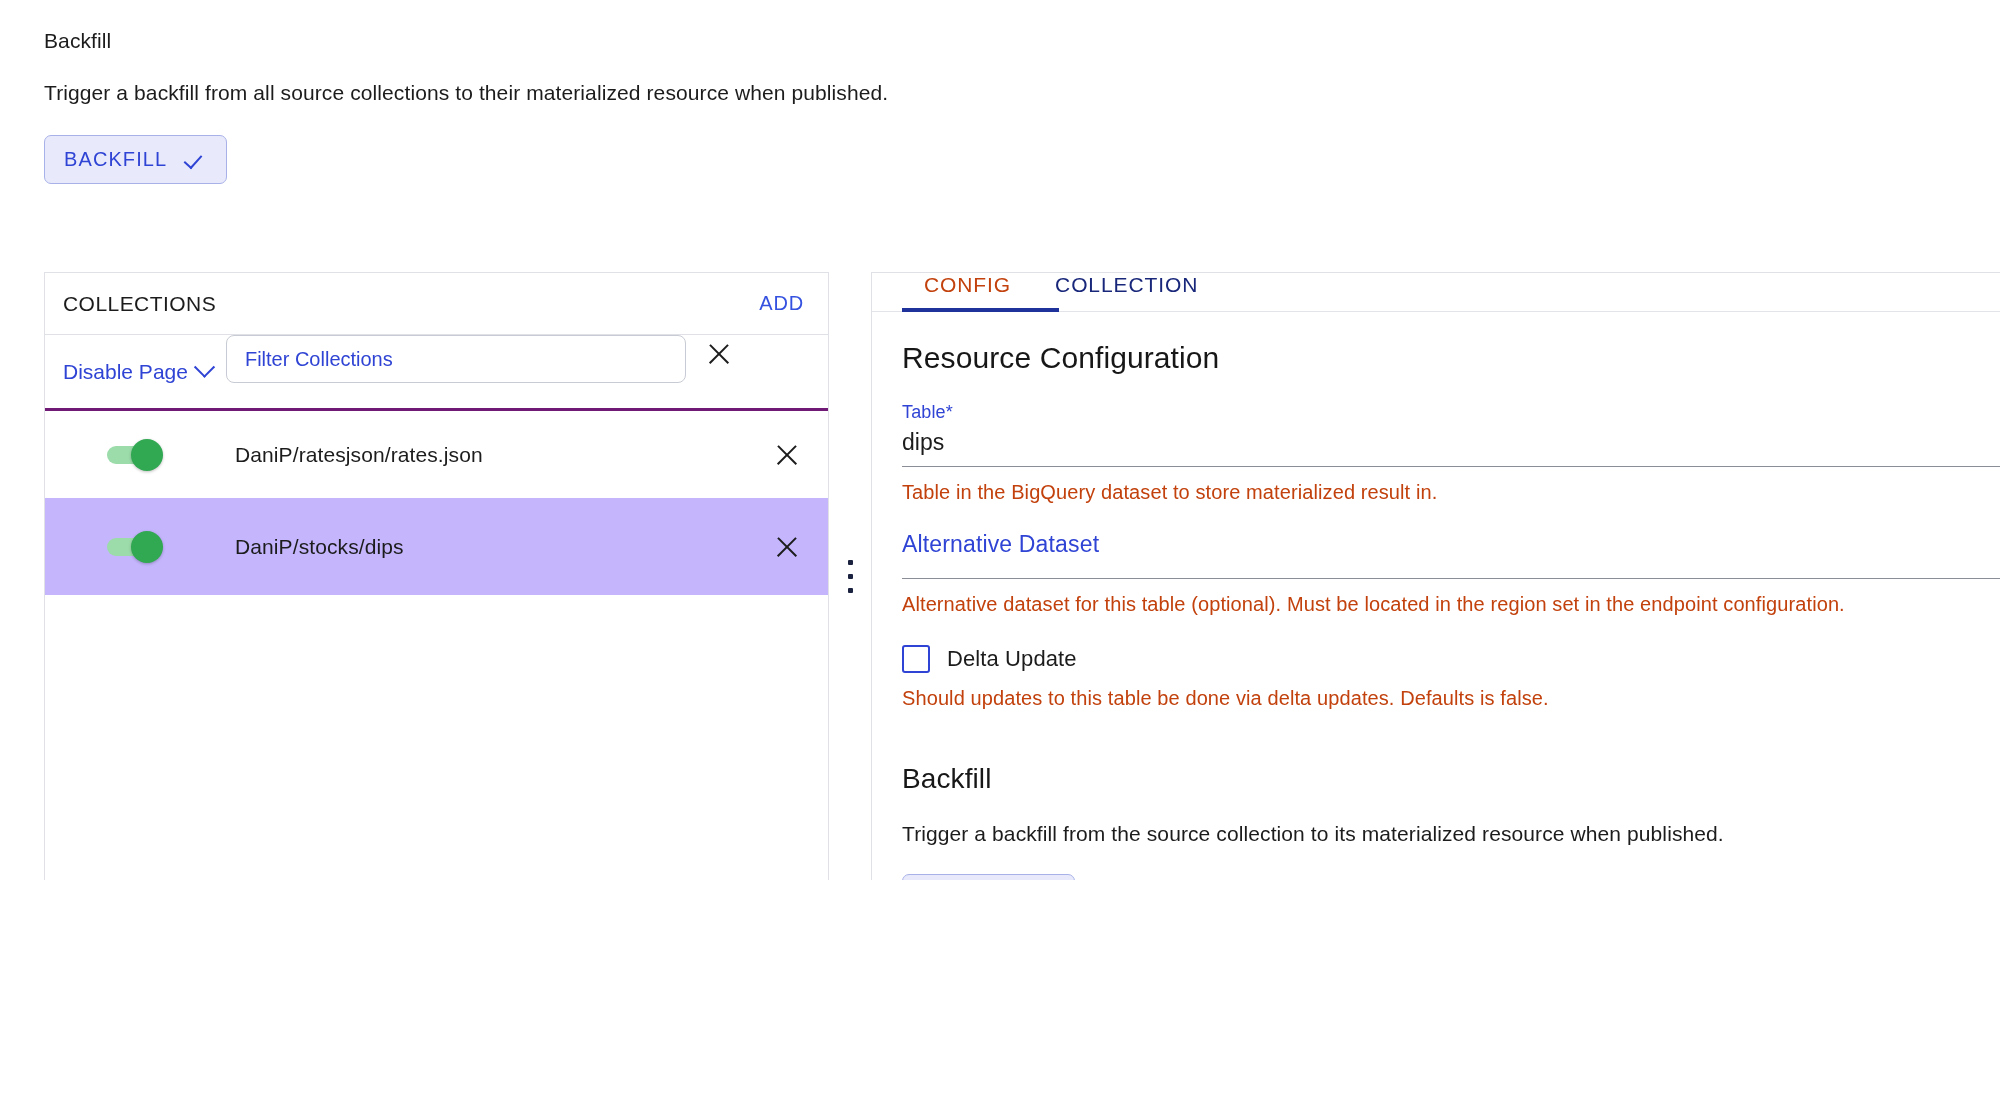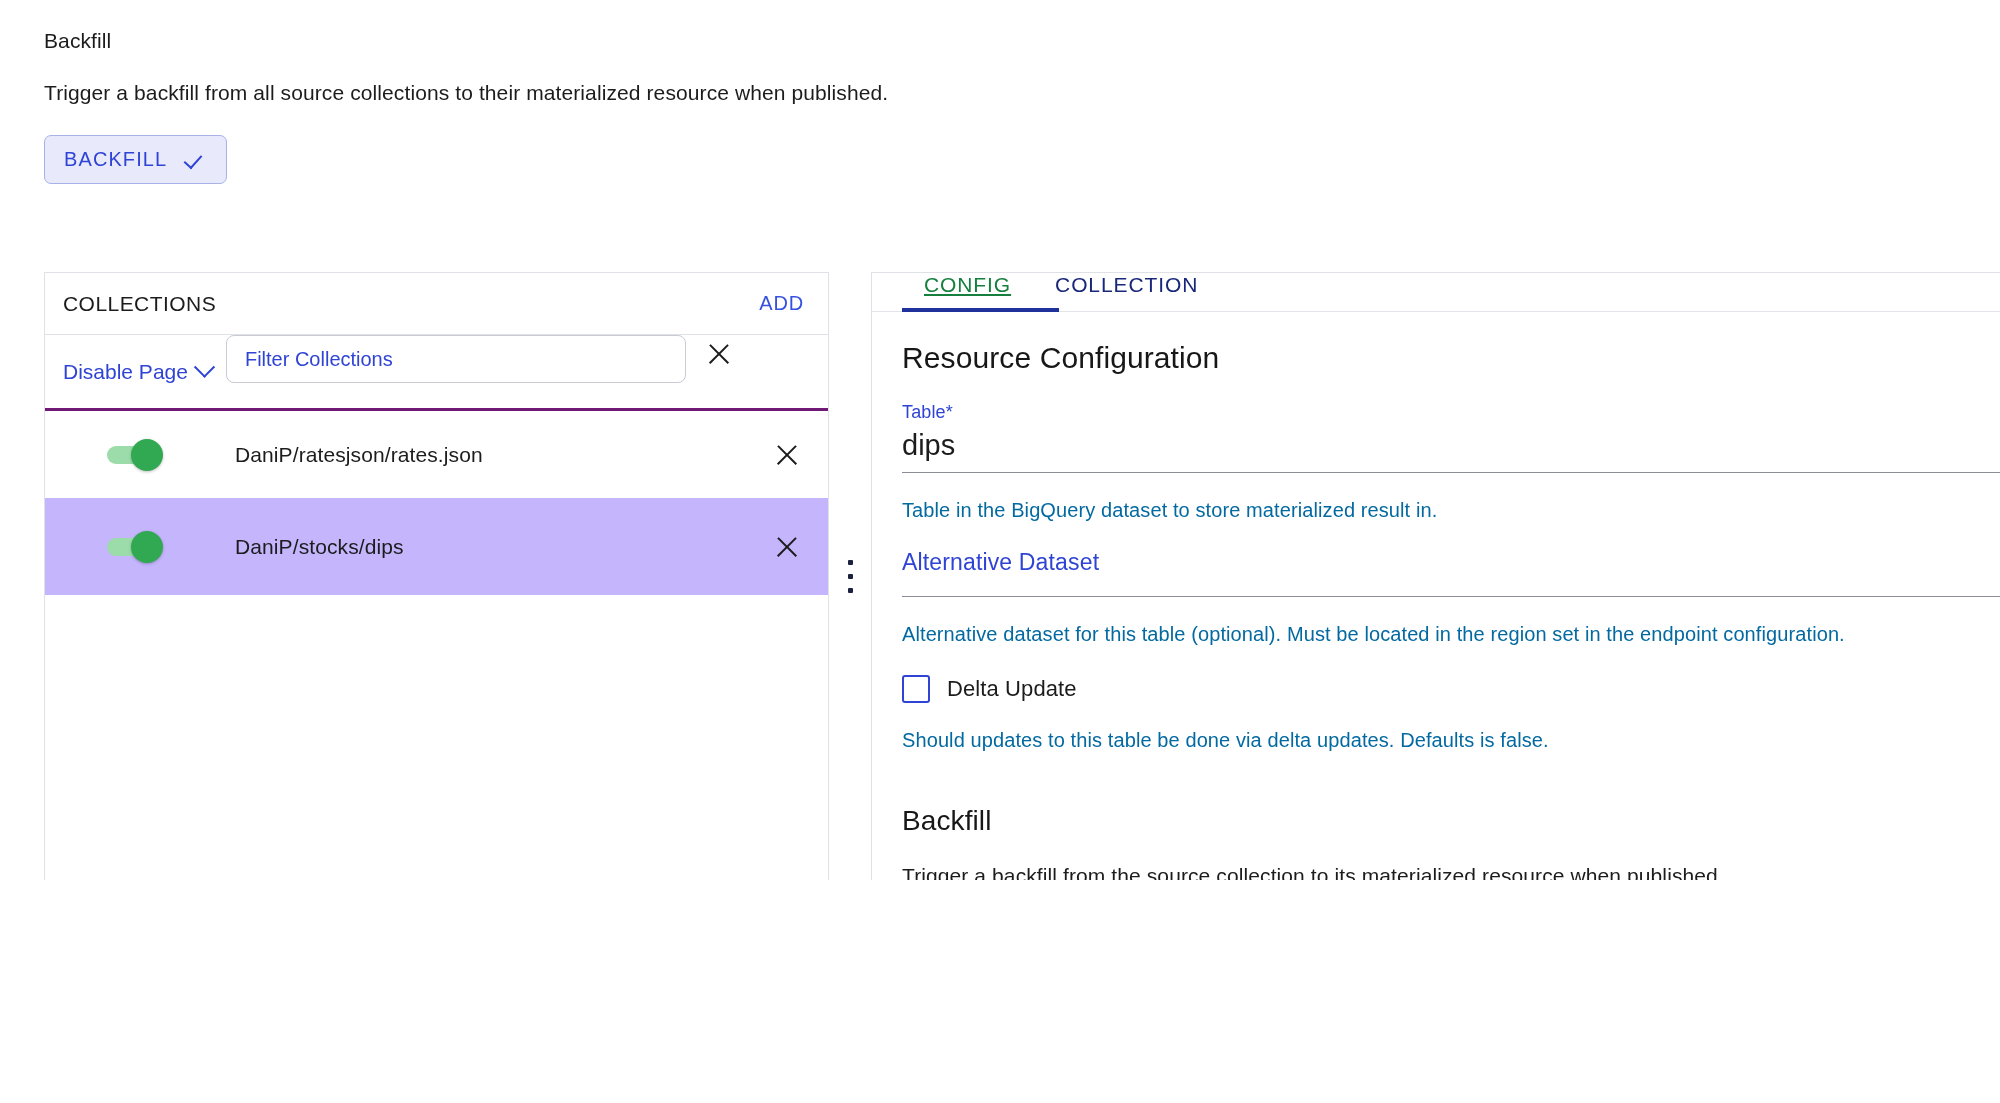--- a/index.html
+++ b/index.html
@@ -262,21 +262,21 @@
     border-bottom: 1px solid #e2e4ea;
     position: relative;
   }
   .tab {
     padding: 0 22px 14px 22px;
     font-size: 21px;
     letter-spacing: .9px;
     cursor: pointer;
     color: #19277a;
   }
-  .tab.active { color: #15803d; text-decoration: underline; }
+  .tab.active { color: #c2410c; }
   .tab.active::after {
     content: "";
     position: absolute;
     bottom: -1px;
     left: 30px;
     width: 157px;
     height: 4px;
     background: #1f329b;
   }
 
@@ -295,35 +295,35 @@
 
   .field { margin-top: 26px; }
   .field-label {
     font-size: 18px;
     color: #2f44d4;
     letter-spacing: .15px;
   }
   .field-label .req { color: #2f44d4; }
   .field-label.big { font-size: 23px; }
   .field-value {
-    font-size: 29px;
+    font-size: 23px;
     color: #1c1c1c;
     padding: 6px 0 10px 0;
     border-bottom: 1.5px solid #8b8e97;
     min-height: 40px;
   }
   .field-empty {
     border-bottom: 1.5px solid #8b8e97;
     height: 9px;
     margin-top: 12px;
   }
   .helper {
-    margin-top: 24px;
+    margin-top: 12px;
     font-size: 20px;
-    color: #0369a1;
+    color: #c2410c;
     letter-spacing: .1px;
     line-height: 26px;
   }
 
   .checkbox-row {
     display: flex;
     align-items: center;
     gap: 17px;
     margin-top: 28px;
   }

